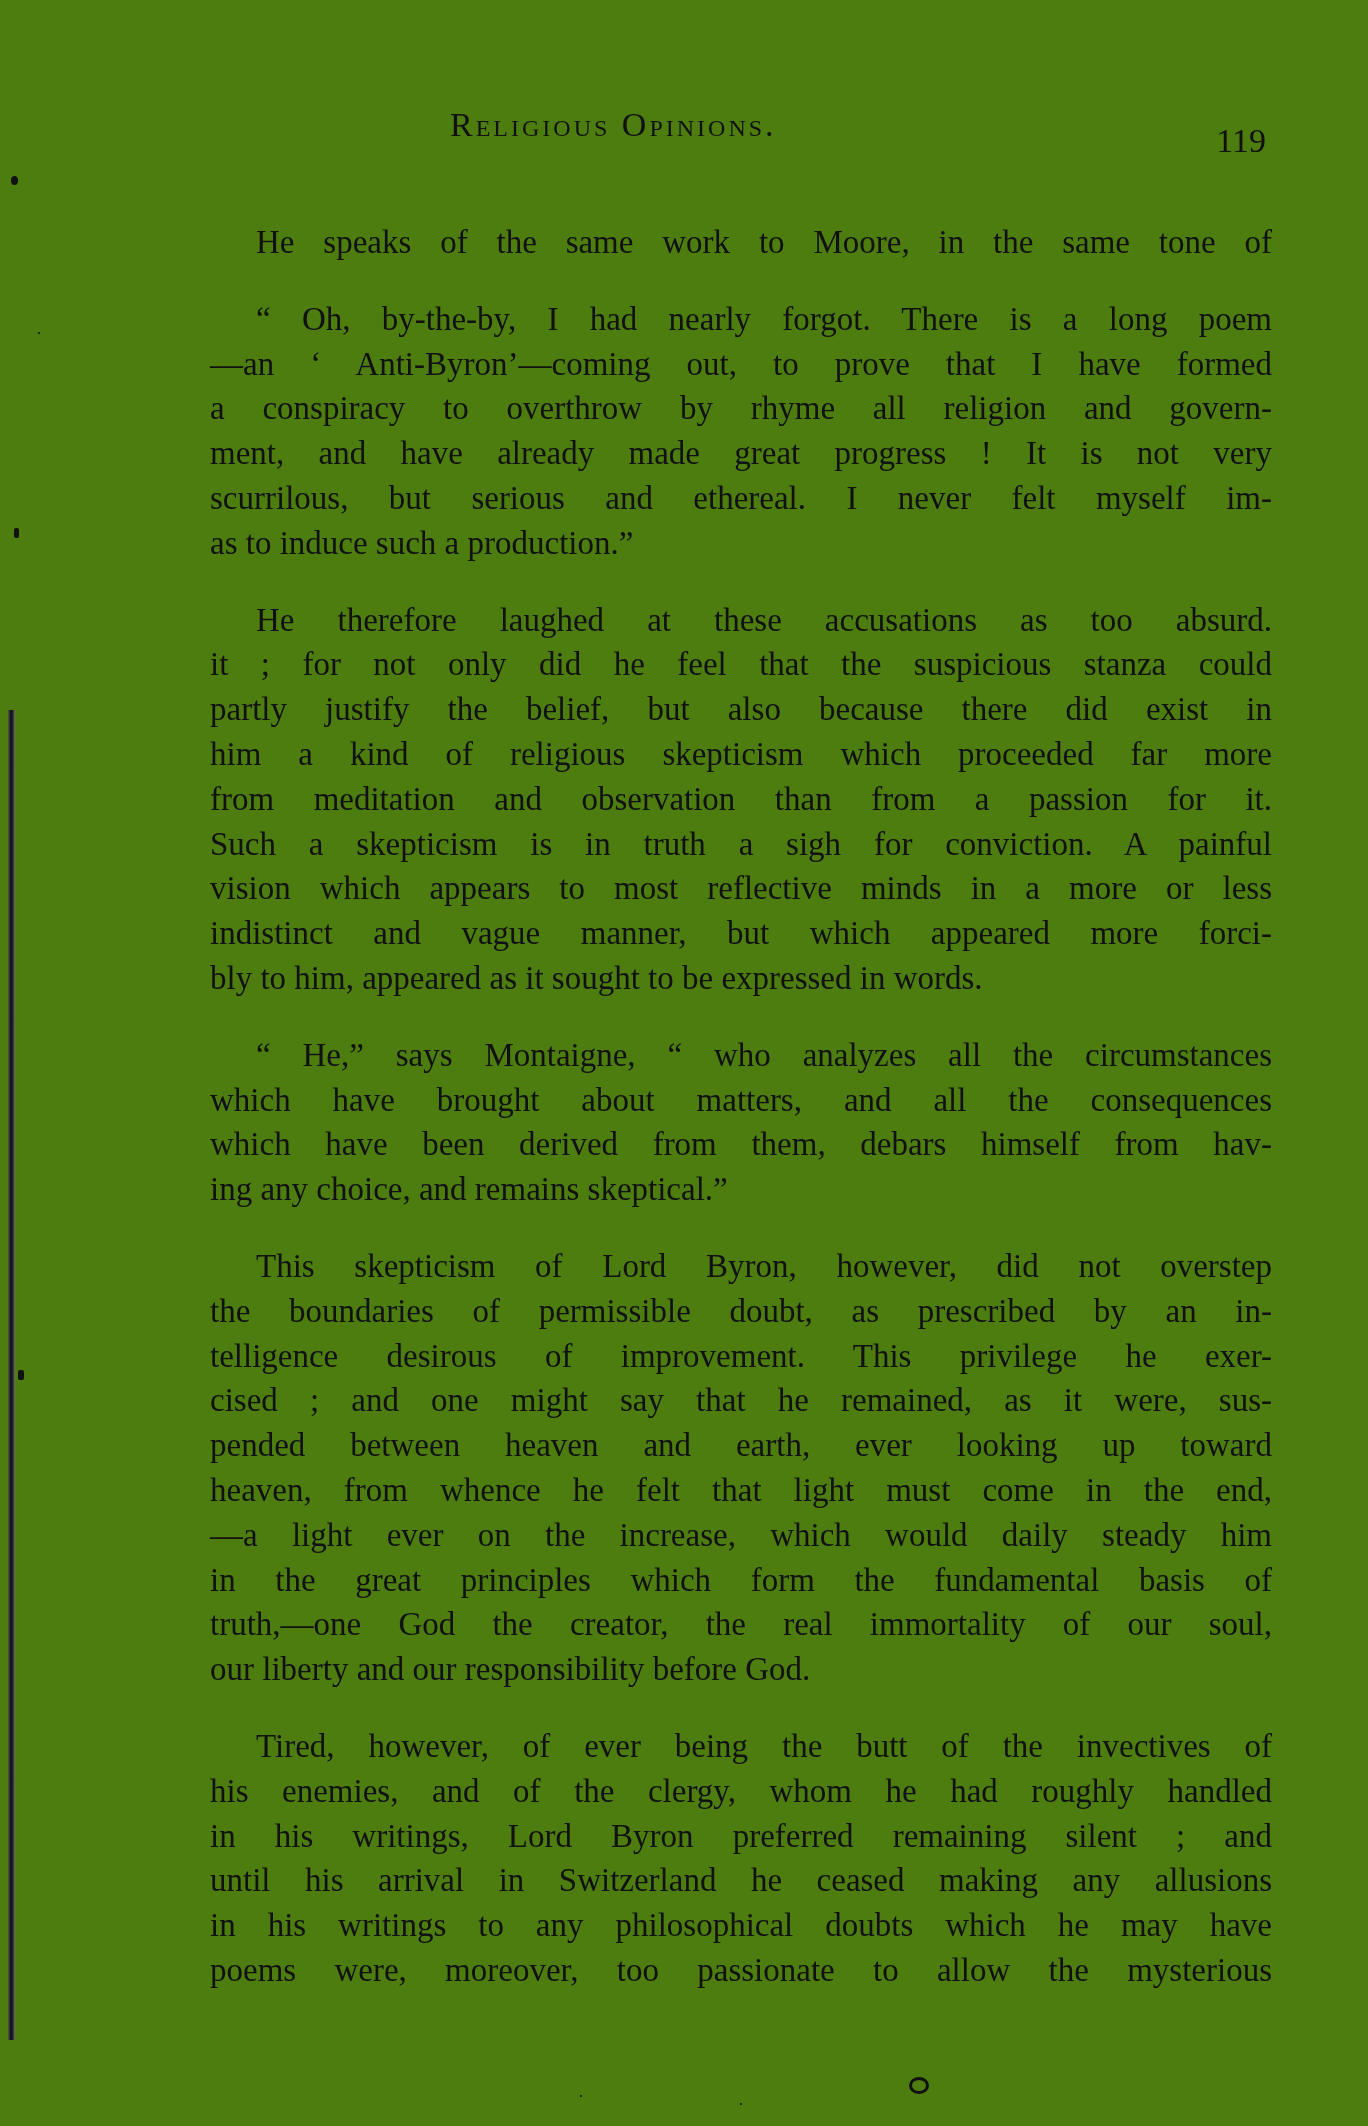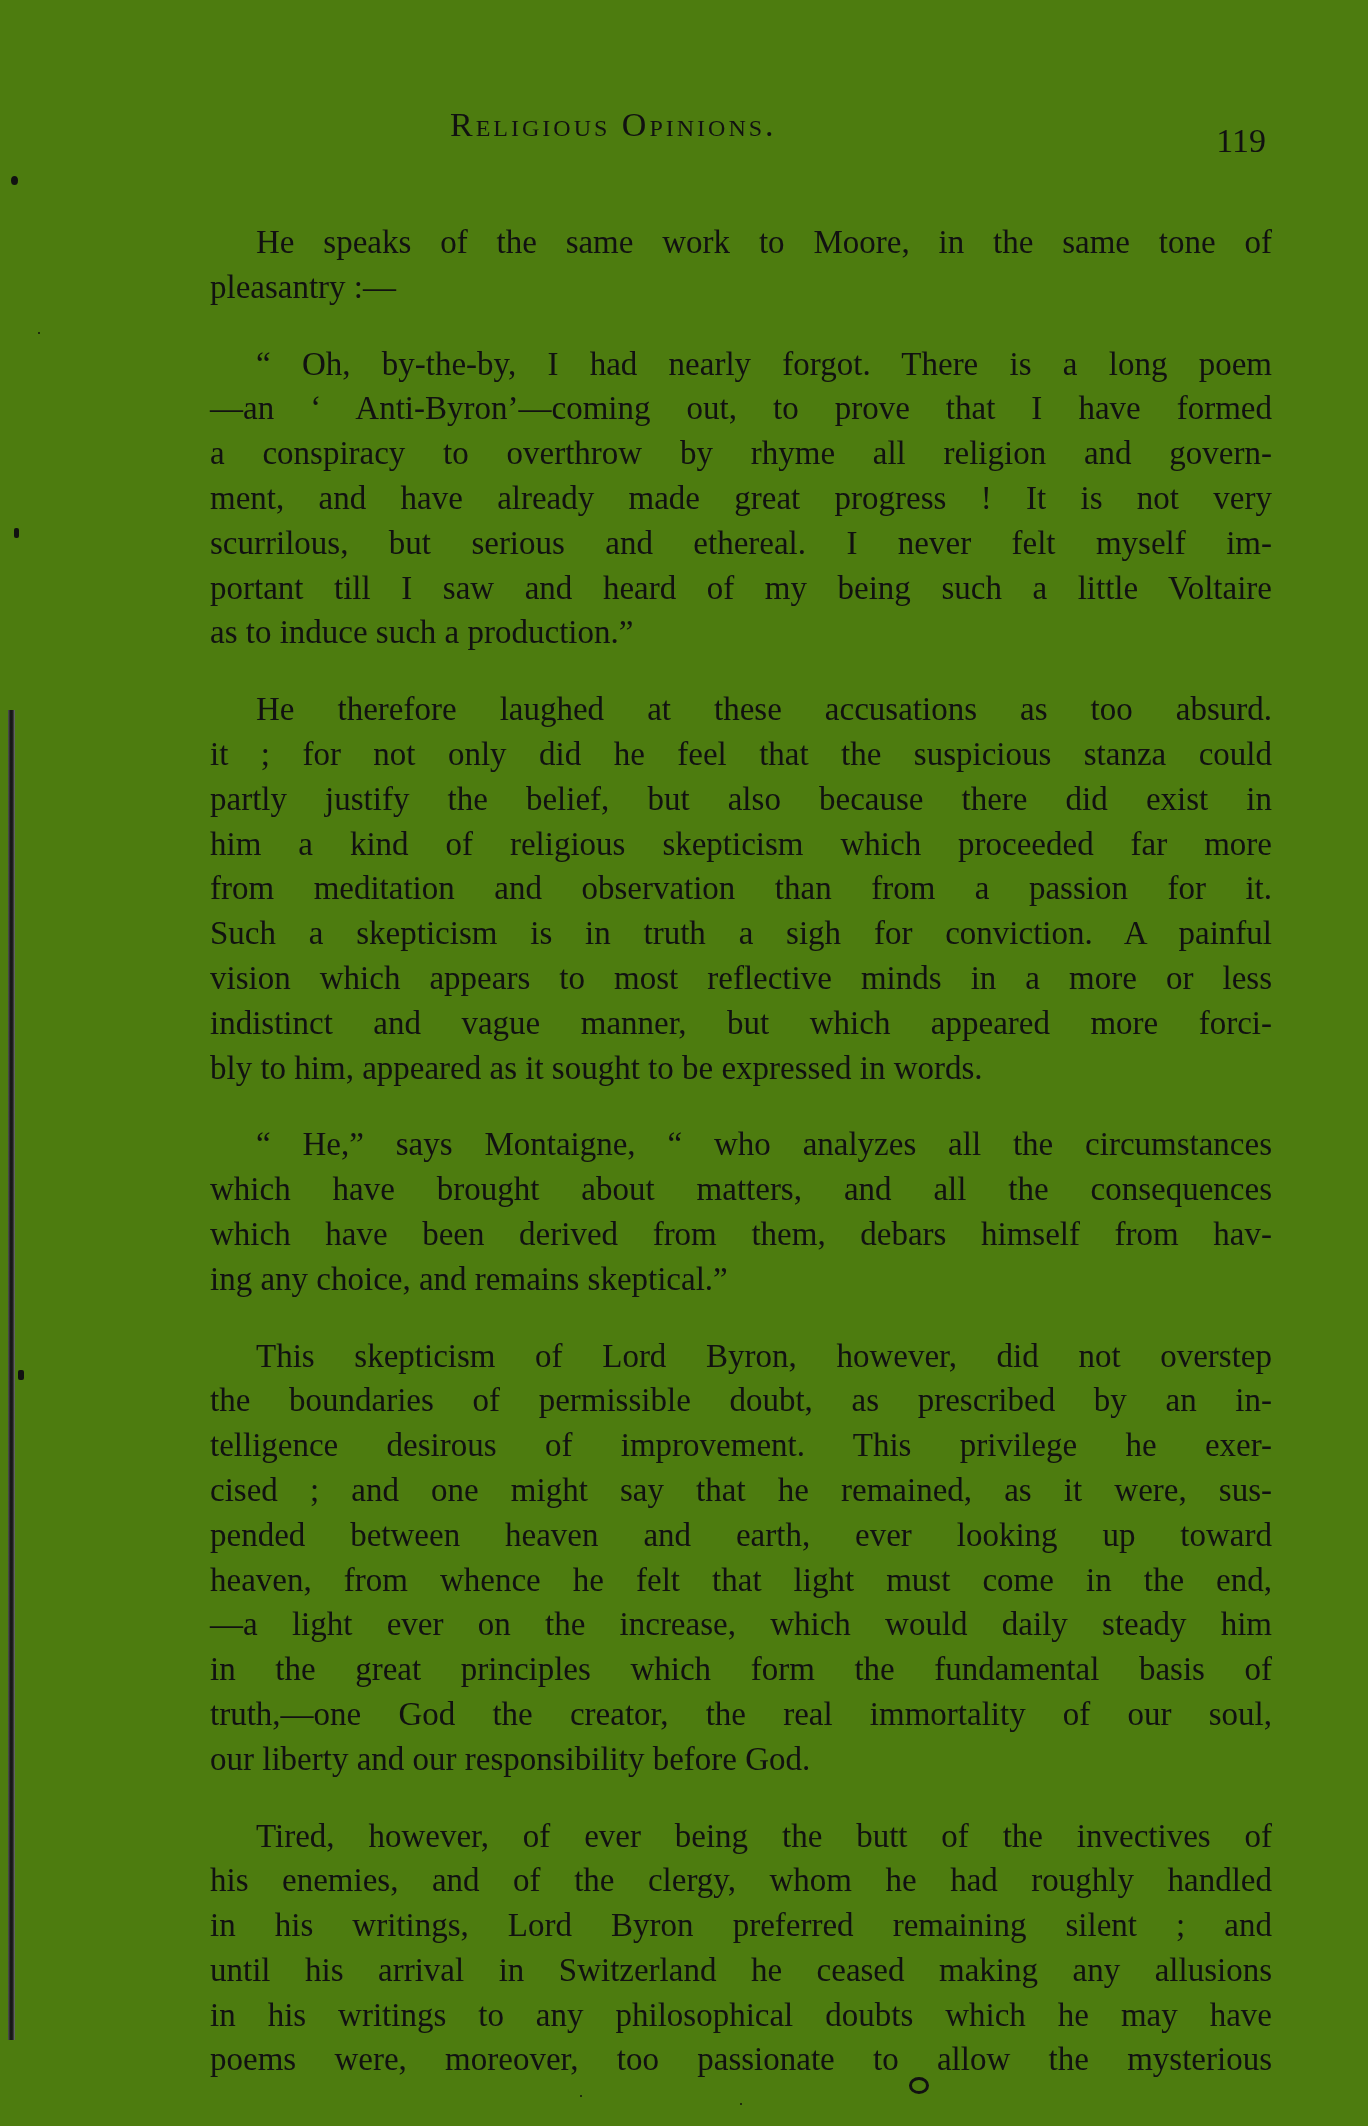--- a/index.html
+++ b/index.html
@@ -29,27 +29,25 @@
   <div class="speck" style="left:580px;top:2095px;width:2px;height:2px;"></div>
   <div class="speck" style="left:740px;top:2103px;width:2px;height:2px;"></div>
 
   <div class="running-head">
     <span class="running-title">Religious Opinions.</span>
     <span class="page-number">119</span>
   </div>
 
   <div class="body-text" id="body-text">
       <div class="line indent">He speaks of the same work to Moore, in the same tone of</div>
-      <div class="line last">pleasantry :—</div>
       <div class="line indent">“ Oh, by-the-by, I had nearly forgot.  There is a long poem</div>
       <div class="line">—an ‘ Anti-Byron’—coming out, to prove that I have formed</div>
       <div class="line">a conspiracy to overthrow by rhyme all religion and govern-</div>
       <div class="line">ment, and have already made great progress !  It is not very</div>
       <div class="line">scurrilous, but serious and ethereal.  I never felt myself im-</div>
-      <div class="line">portant till I saw and heard of my being such a little Voltaire</div>
       <div class="line last">as to induce such a production.”</div>
       <div class="line indent">He therefore laughed at these accusations as too absurd.</div>
       <div class="line">it ; for not only did he feel that the suspicious stanza could</div>
       <div class="line">partly justify the belief, but also because there did exist in</div>
       <div class="line">him a kind of religious skepticism which proceeded far more</div>
       <div class="line">from meditation and observation than from a passion for it.</div>
       <div class="line">Such a skepticism is in truth a sigh for conviction.  A painful</div>
       <div class="line">vision which appears to most reflective minds in a more or less</div>
       <div class="line">indistinct and vague manner, but which appeared more forci-</div>
       <div class="line last">bly to him, appeared as it sought to be expressed in words.</div>

